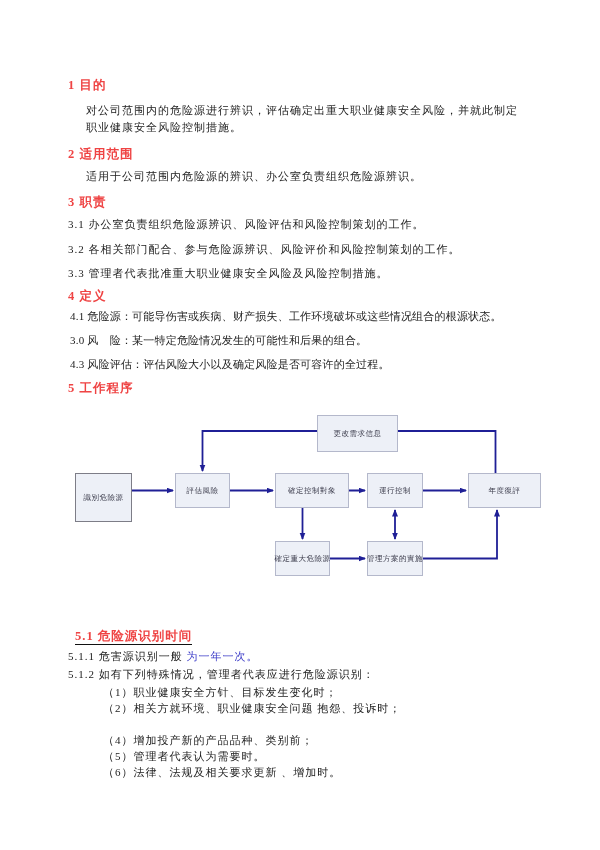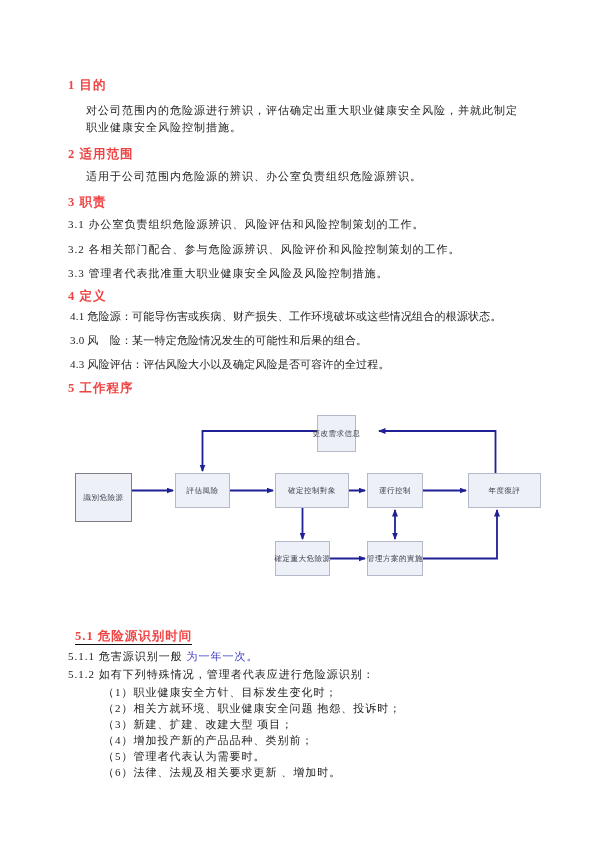--- a/index.html
+++ b/index.html
@@ -74,33 +74,32 @@
       <path class="fc-line" d="M170,82.5 L213,82.5" marker-end="url(#ah)"></path>
       <path class="fc-line" d="M270,82.5 L305,82.5" marker-end="url(#ah)"></path>
       <path class="fc-line" d="M363,82.5 L406,82.5" marker-end="url(#ah)"></path>
       <path class="fc-line" d="M242.5,100 L242.5,131" marker-end="url(#ah)"></path>
       <path class="fc-line" d="M270,150.5 L305,150.5" marker-end="url(#ah)"></path>
       <path class="fc-line" d="M335,102 L335,131" marker-start="url(#ah)" marker-end="url(#ah)"></path>
       <path class="fc-line" d="M363,150.5 L437,150.5 L437,102" marker-end="url(#ah)"></path>
       <path class="fc-line" d="M435.5,65 L435.5,23 L319,23" marker-end="url(#ah)"></path>
       <path class="fc-line" d="M257,23 L142.5,23 L142.5,63" marker-end="url(#ah)"></path>
     </svg>
-    <div class="fc-box" style="left:257px;top:7px;width:39px;height:37px;">更改需求信息</div>
+    <div class="fc-box" style="left:257px;top:7px;width:81px;height:37px;">更改需求信息</div>
     <div class="fc-box dark" style="left:15px;top:65px;width:57px;height:49px;">識別危險源</div>
     <div class="fc-box" style="left:115px;top:65px;width:55px;height:35px;">評估風險</div>
     <div class="fc-box" style="left:215px;top:65px;width:74px;height:35px;">確定控制對象</div>
     <div class="fc-box" style="left:307px;top:65px;width:56px;height:35px;">運行控制</div>
     <div class="fc-box" style="left:408px;top:65px;width:73px;height:35px;">年度復評</div>
     <div class="fc-box" style="left:215px;top:133px;width:55px;height:35px;">確定重大危險源</div>
     <div class="fc-box" style="left:307px;top:133px;width:56px;height:35px;">管理方案的實施</div>
   </div>
 
   <div class="heading" style="left:75px;top:628px;"><span class="u">5.1 危险源识别时间</span></div>
   <div class="line" style="left:68px;top:649px;"><span>5.1.1 危害源识别一般 </span><span class="blue">为一年一次。</span></div>
   <div class="line" style="left:68px;top:667px;">5.1.2 如有下列特殊情况，管理者代表应进行危险源识别：</div>
   <div class="line" style="left:103px;top:685px;">（1）职业健康安全方针、目标发生变化时；</div>
   <div class="line" style="left:103px;top:701px;">（2）相关方就环境、职业健康安全问题 抱怨、投诉时；</div>
-  <div class="line" style="left:103px;top:717px;">（3）新建、扩建、改建大型 项目；</div>
   <div class="line" style="left:103px;top:733px;">（4）增加投产新的产品品种、类别前；</div>
   <div class="line" style="left:103px;top:749px;">（5）管理者代表认为需要时。</div>
   <div class="line" style="left:103px;top:765px;">（6）法律、法规及相关要求更新 、增加时。</div>
 
 </div>
 
 </body></html>

